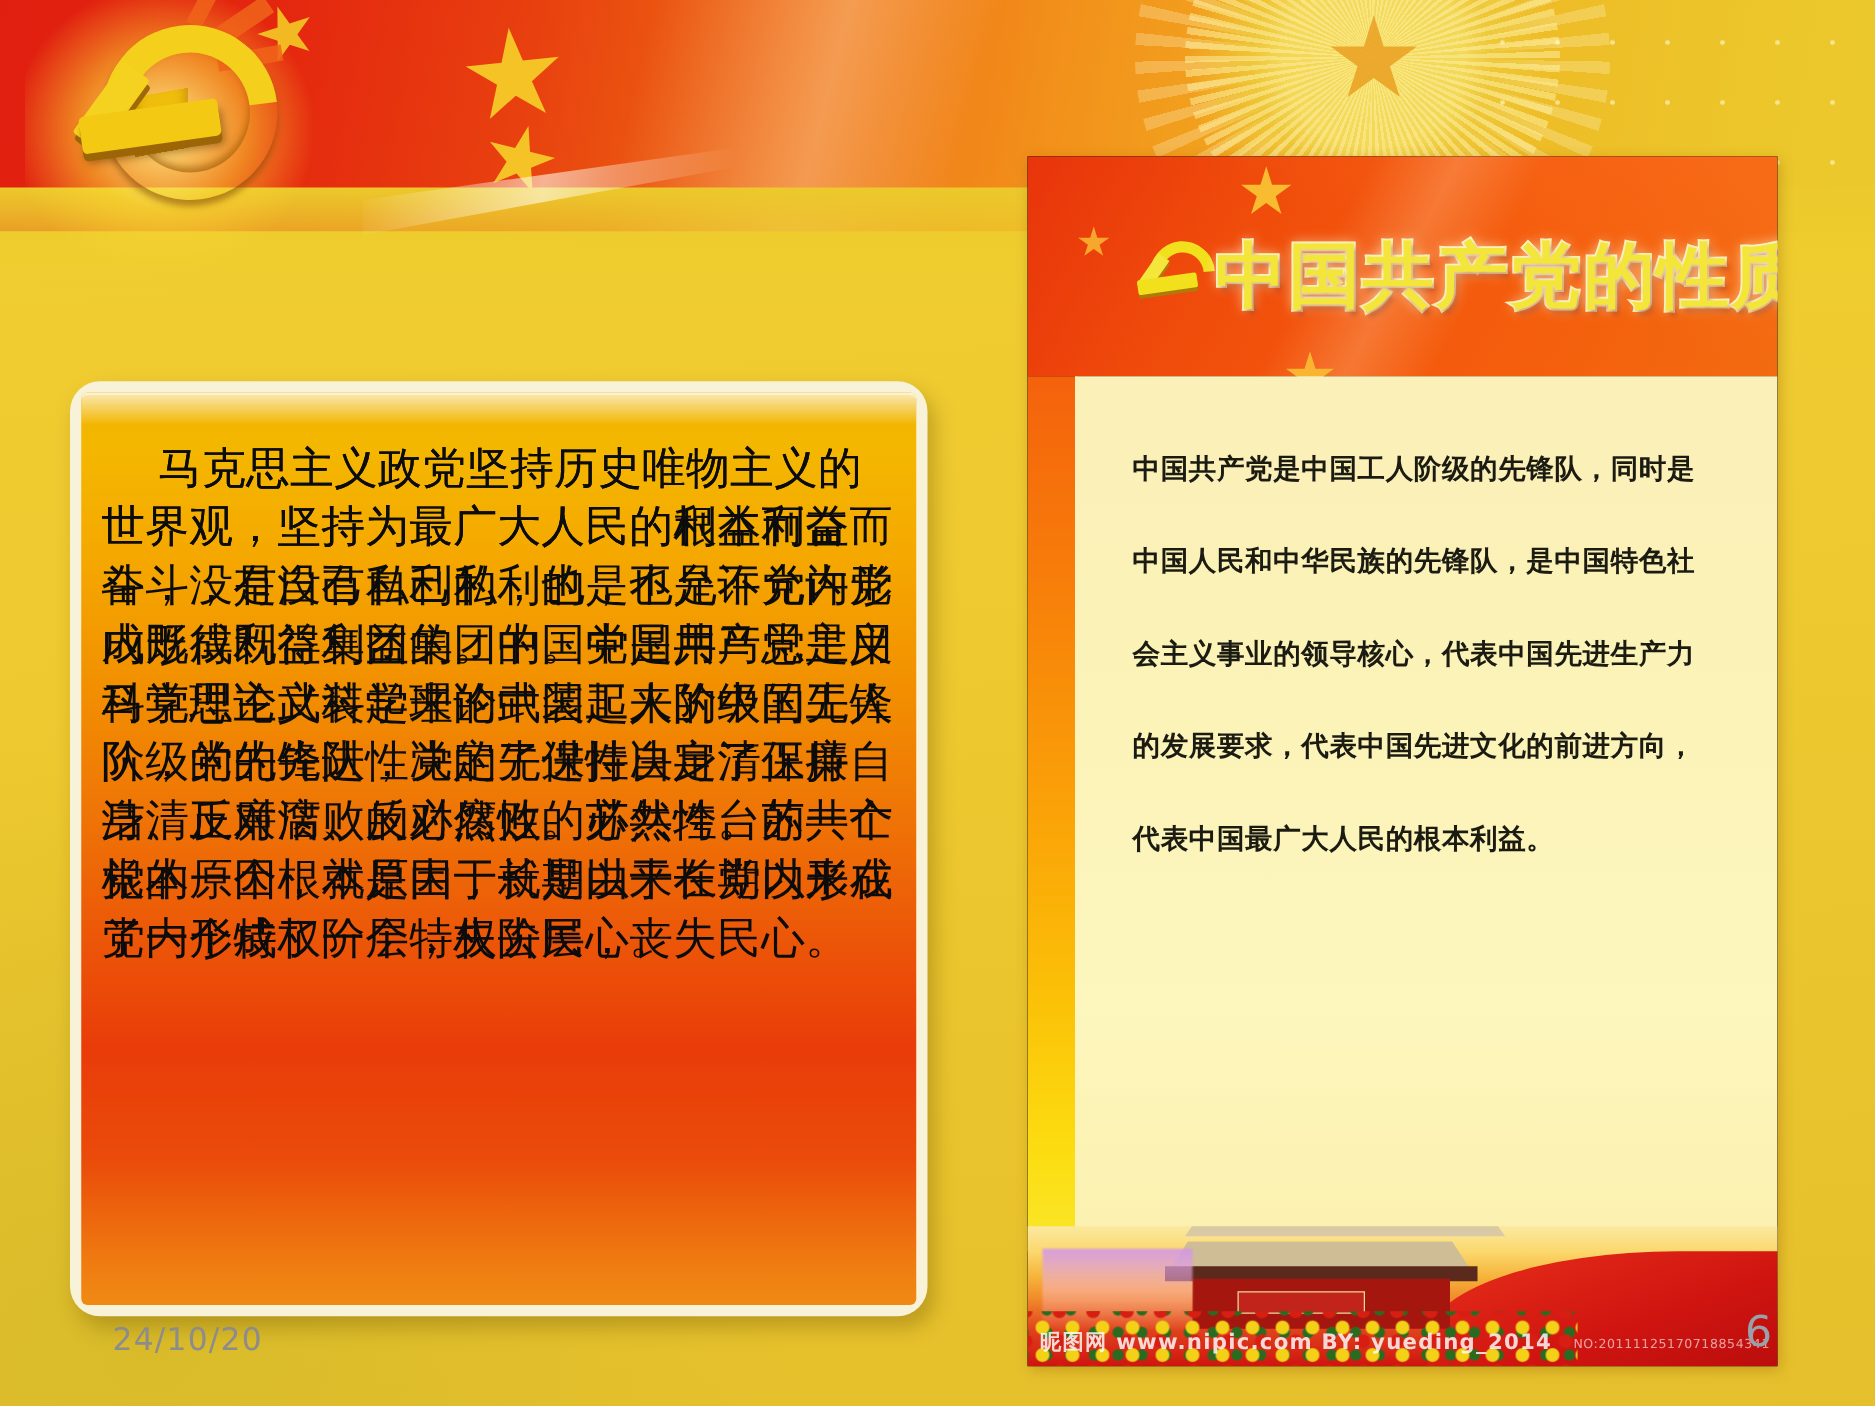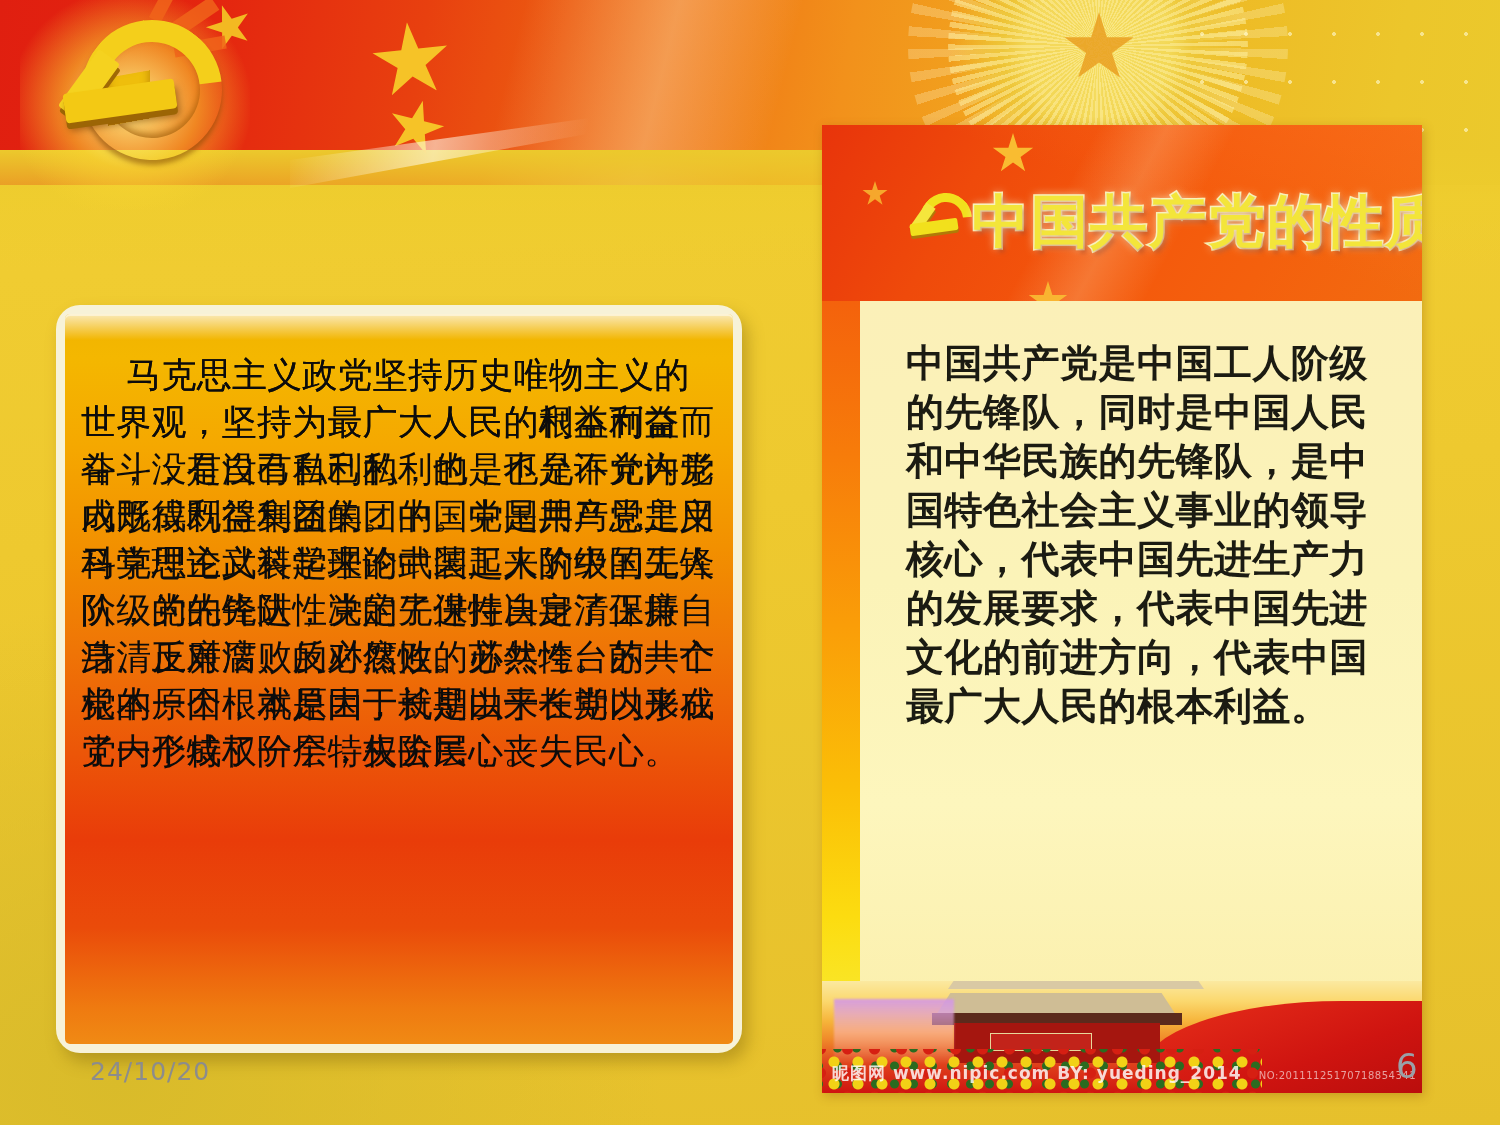--- a/index.html
+++ b/index.html
@@ -181,21 +181,21 @@
   .poster-body{
     position:absolute;left:38px;top:176px;width:562px;height:700px;
     background:linear-gradient(180deg,#fbf0b8 0%,#fbf3b8 40%,#fdf6bd 72%,#fbf0ae 100%);
   }
   .poster-left-edge{
     position:absolute;left:0;top:176px;width:40px;height:700px;
     background:linear-gradient(180deg,#f4620c 0%,#f77c0a 22%,#fa9d08 46%,#fbbf07 70%,#fcdc10 88%,#f9e72a 100%);
   }
   .poster-text{
     position:absolute;left:46px;top:38px;width:470px;
-    font-size:38px;line-height:49px;font-weight:bold;color:#1b1b12;
+    font-size:22px;line-height:74px;font-weight:bold;color:#1b1b12;
     font-family:"DejaVu Sans","Liberation Sans",sans-serif;
     letter-spacing:.5px;
   }
   .poster-foot{
     position:absolute;left:0;bottom:0;width:100%;height:112px;overflow:hidden;
     background:linear-gradient(180deg,#fbe9a0 0%,#fbd86e 18%,#f6b43a 36%,#f08a2a 52%,#e0421c 74%,#cf1410 100%);
   }
   .gate{
     position:absolute;left:120px;bottom:34px;width:230px;height:96px;
   }

